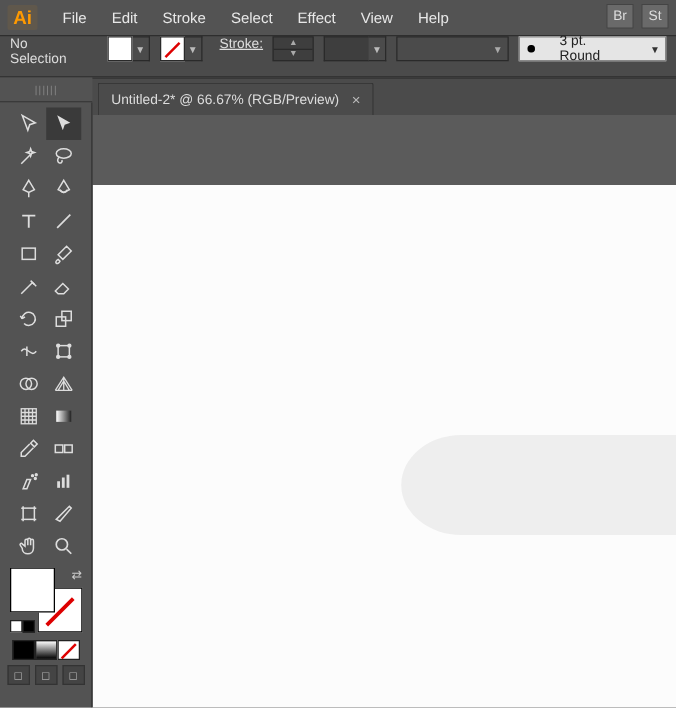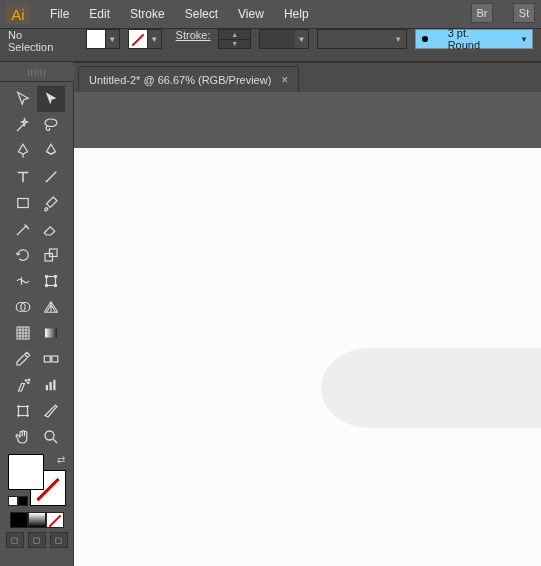--- a/index.html
+++ b/index.html
@@ -1,36 +1,36 @@
 <!DOCTYPE html>
 <html><head>
 <meta charset="utf-8">
 <style>
   * { box-sizing: border-box; margin: 0; padding: 0; font-family: "Segoe UI", Arial, sans-serif; }
   body { width: 541px; height: 566px; background: #535353; overflow: hidden; position: relative; }
 
   
   .menubar { height: 28px; background: #535353; display: flex; align-items: center; padding-left: 6px; }
-  .app-logo { width: 24px; height: 20px; display: flex; align-items: center; justify-content: center; color: #ff9a00; font-weight: normal; font-size: 15px; margin-right: 10px; background: rgba(255,154,0,0.08); border-radius:2px; }
+  .app-logo { width: 24px; height: 20px; display: flex; align-items: center; justify-content: center; color: #ff9a00; font-weight: bold; font-size: 15px; margin-right: 10px; background: rgba(255,154,0,0.08); border-radius:2px; }
   .menu-item { color: #e8e8e8; font-size: 12px; padding: 0 10px; height: 28px; line-height: 28px; cursor: pointer; }
-  .side-apps { position: absolute; right: 6px; top: 3px; display: flex; gap: 20px; }
+  .side-apps { position: absolute; right: 6px; top: 3px; display: flex; gap: 6px; }
   .side-app { width: 22px; height: 20px; border: 1px solid #444; background: #6a6a6a; color: #ddd; font-size: 11px; display: flex; align-items: center; justify-content: center; }
 
   
   .controlbar { height: 34px; background: #4b4b4b; border-top: 1px solid #2e2e2e; border-bottom: 1px solid #2e2e2e; display: flex; align-items: flex-start; padding: 0 8px; gap: 8px; }
   .no-sel { color: #ddd; font-size: 11px; margin-right: 10px; }
   .colorwell-sm { width: 20px; height: 20px; border: 1px solid #2a2a2a; background: #fff; display:inline-block; position:relative; }
   .colorwell-sm.none::after { content:""; position:absolute; left:1px; right:1px; top:50%; border-top:2px solid #d00; transform:rotate(-45deg); }
   .dd-arrow { width: 14px; height: 20px; border: 1px solid #2a2a2a; border-left: none; background:#4b4b4b; display:inline-flex; align-items:center; justify-content:center; color:#bbb; font-size:8px; }
   .ctrl-label { color:#ddd; font-size:11px; margin-left:6px;text-decoration:underline; }
   .spinbox { width: 34px; height:20px; border:1px solid #2a2a2a; background:#3e3e3e; display:flex; flex-direction:column; }
   .spinbox div { flex:1; display:flex; align-items:center; justify-content:center; color:#aaa; font-size:7px; }
   .spinbox div:first-child { border-bottom:1px solid #2a2a2a; }
   .longdd { width: 94px; height: 20px; border:1px solid #2a2a2a; background:#4b4b4b; display:flex; align-items:center; justify-content:flex-end; color:#aaa; font-size:8px; padding-right:4px; }
-  .brush-dd { height:20px; background:#7dd3fc; border:1px solid #888; display:flex; align-items:center; padding:0 4px 0 6px; color:#222; font-size:11px; gap:20px; }
+  .brush-dd { height:20px; background:#e5e5e5; border:1px solid #888; display:flex; align-items:center; padding:0 4px 0 6px; color:#222; font-size:11px; gap:20px; }
   .brush-dd .dot { width:6px; height:6px; border-radius:50%; background:#000; }
 
   
   .tabstrip { position:absolute; left:74px; top:62px; height:30px; right:0; background:#4b4b4b; border-top:1px solid #333; display:flex; align-items:flex-end; }
   .collapse-handle { position:absolute; left:0; top:62px; width:74px; height:20px; background:#535353; border-bottom:1px solid #333; display:flex; align-items:center; justify-content:center; color:#888; font-size:8px; letter-spacing:1px; }
   .tab { height: 26px; background:#4b4b4b; border:1px solid #333; border-bottom:none; color:#ddd; font-size:11px; display:flex; align-items:center; padding:0 10px; margin-left:4px; border-radius: 2px 2px 0 0; }
   .tab .close { margin-left:10px; color:#bbb; font-size:12px; cursor:pointer; }
 
   
   .doc-head { position:absolute; left:74px; right:0; top:92px; height:56px; background:#5b5b5b; }
@@ -67,20 +67,21 @@
 </style>
 </head>
 <body>
 
 <div class="menubar">
   <div class="app-logo">Ai</div>
   <div class="menu-item">File</div>
   <div class="menu-item">Edit</div>
   <div class="menu-item">Stroke</div>
   <div class="menu-item">Select</div>
+  <div class="menu-item">Effect</div>
   <div class="menu-item">View</div>
   <div class="menu-item">Help</div>
   <div class="side-apps">
     <div class="side-app">Br</div>
     <div class="side-app">St</div>
   </div>
 </div>
 
 <div class="controlbar">
   <span class="no-sel">No Selection</span>

